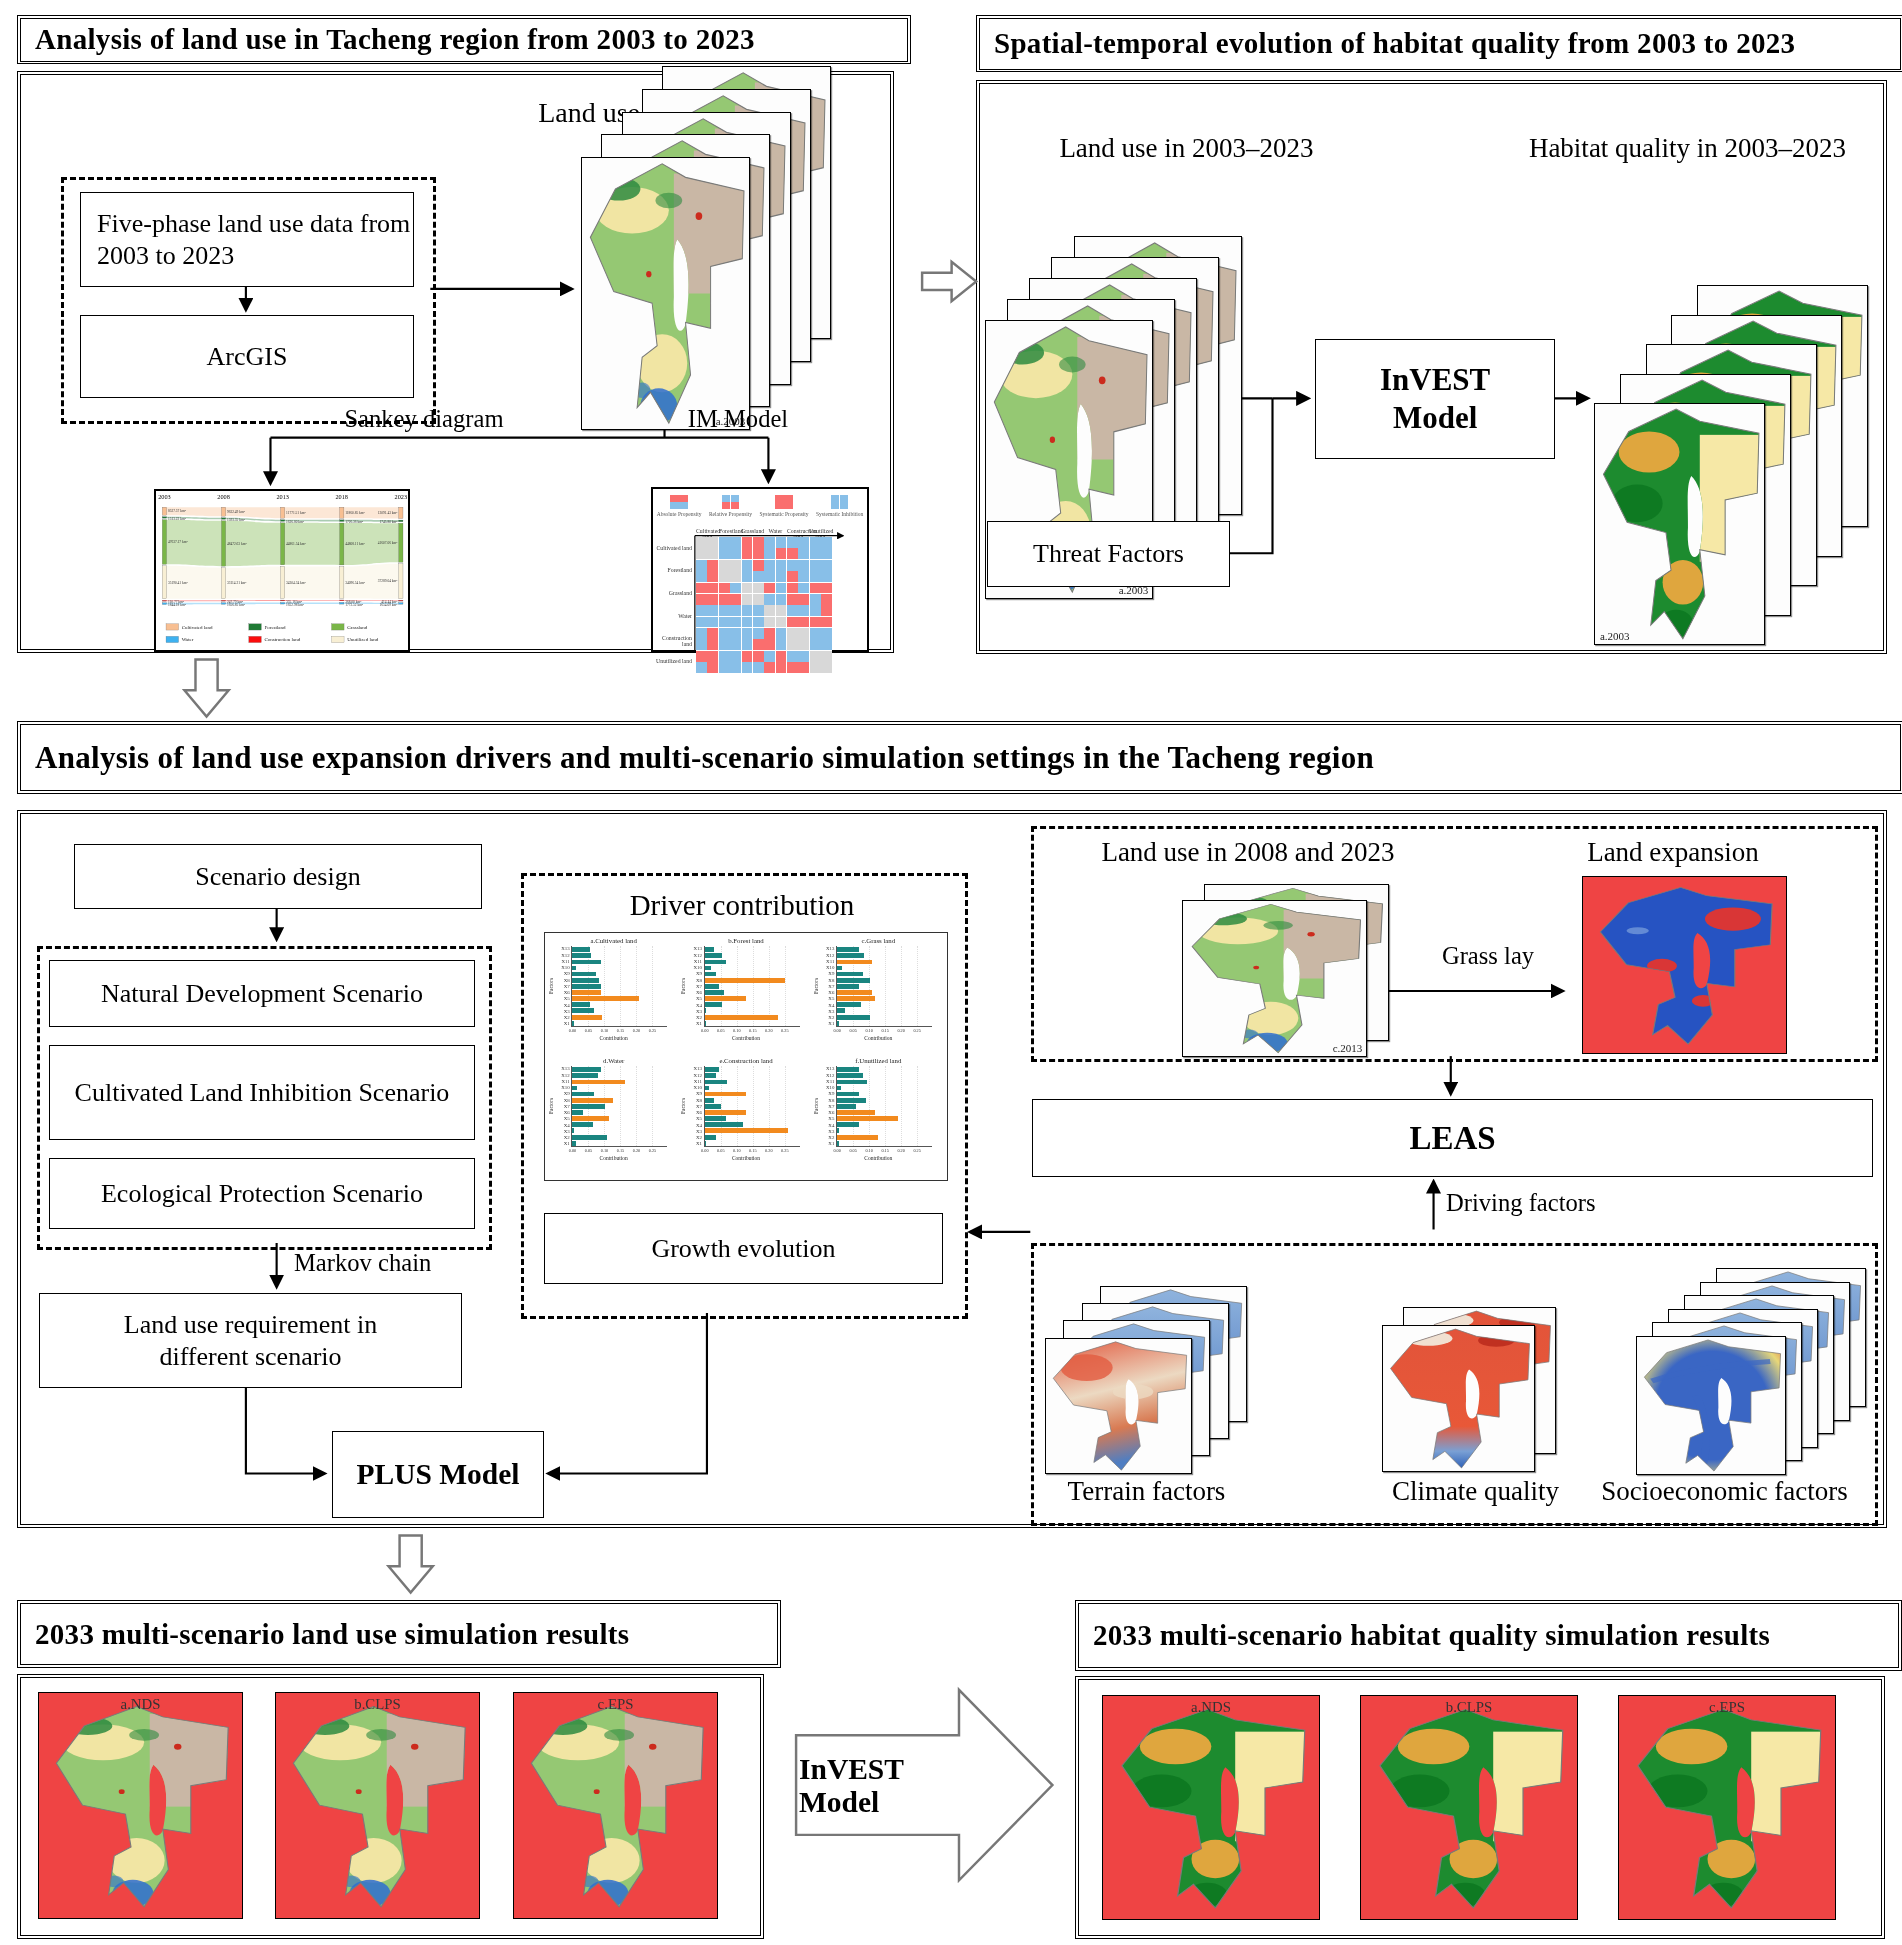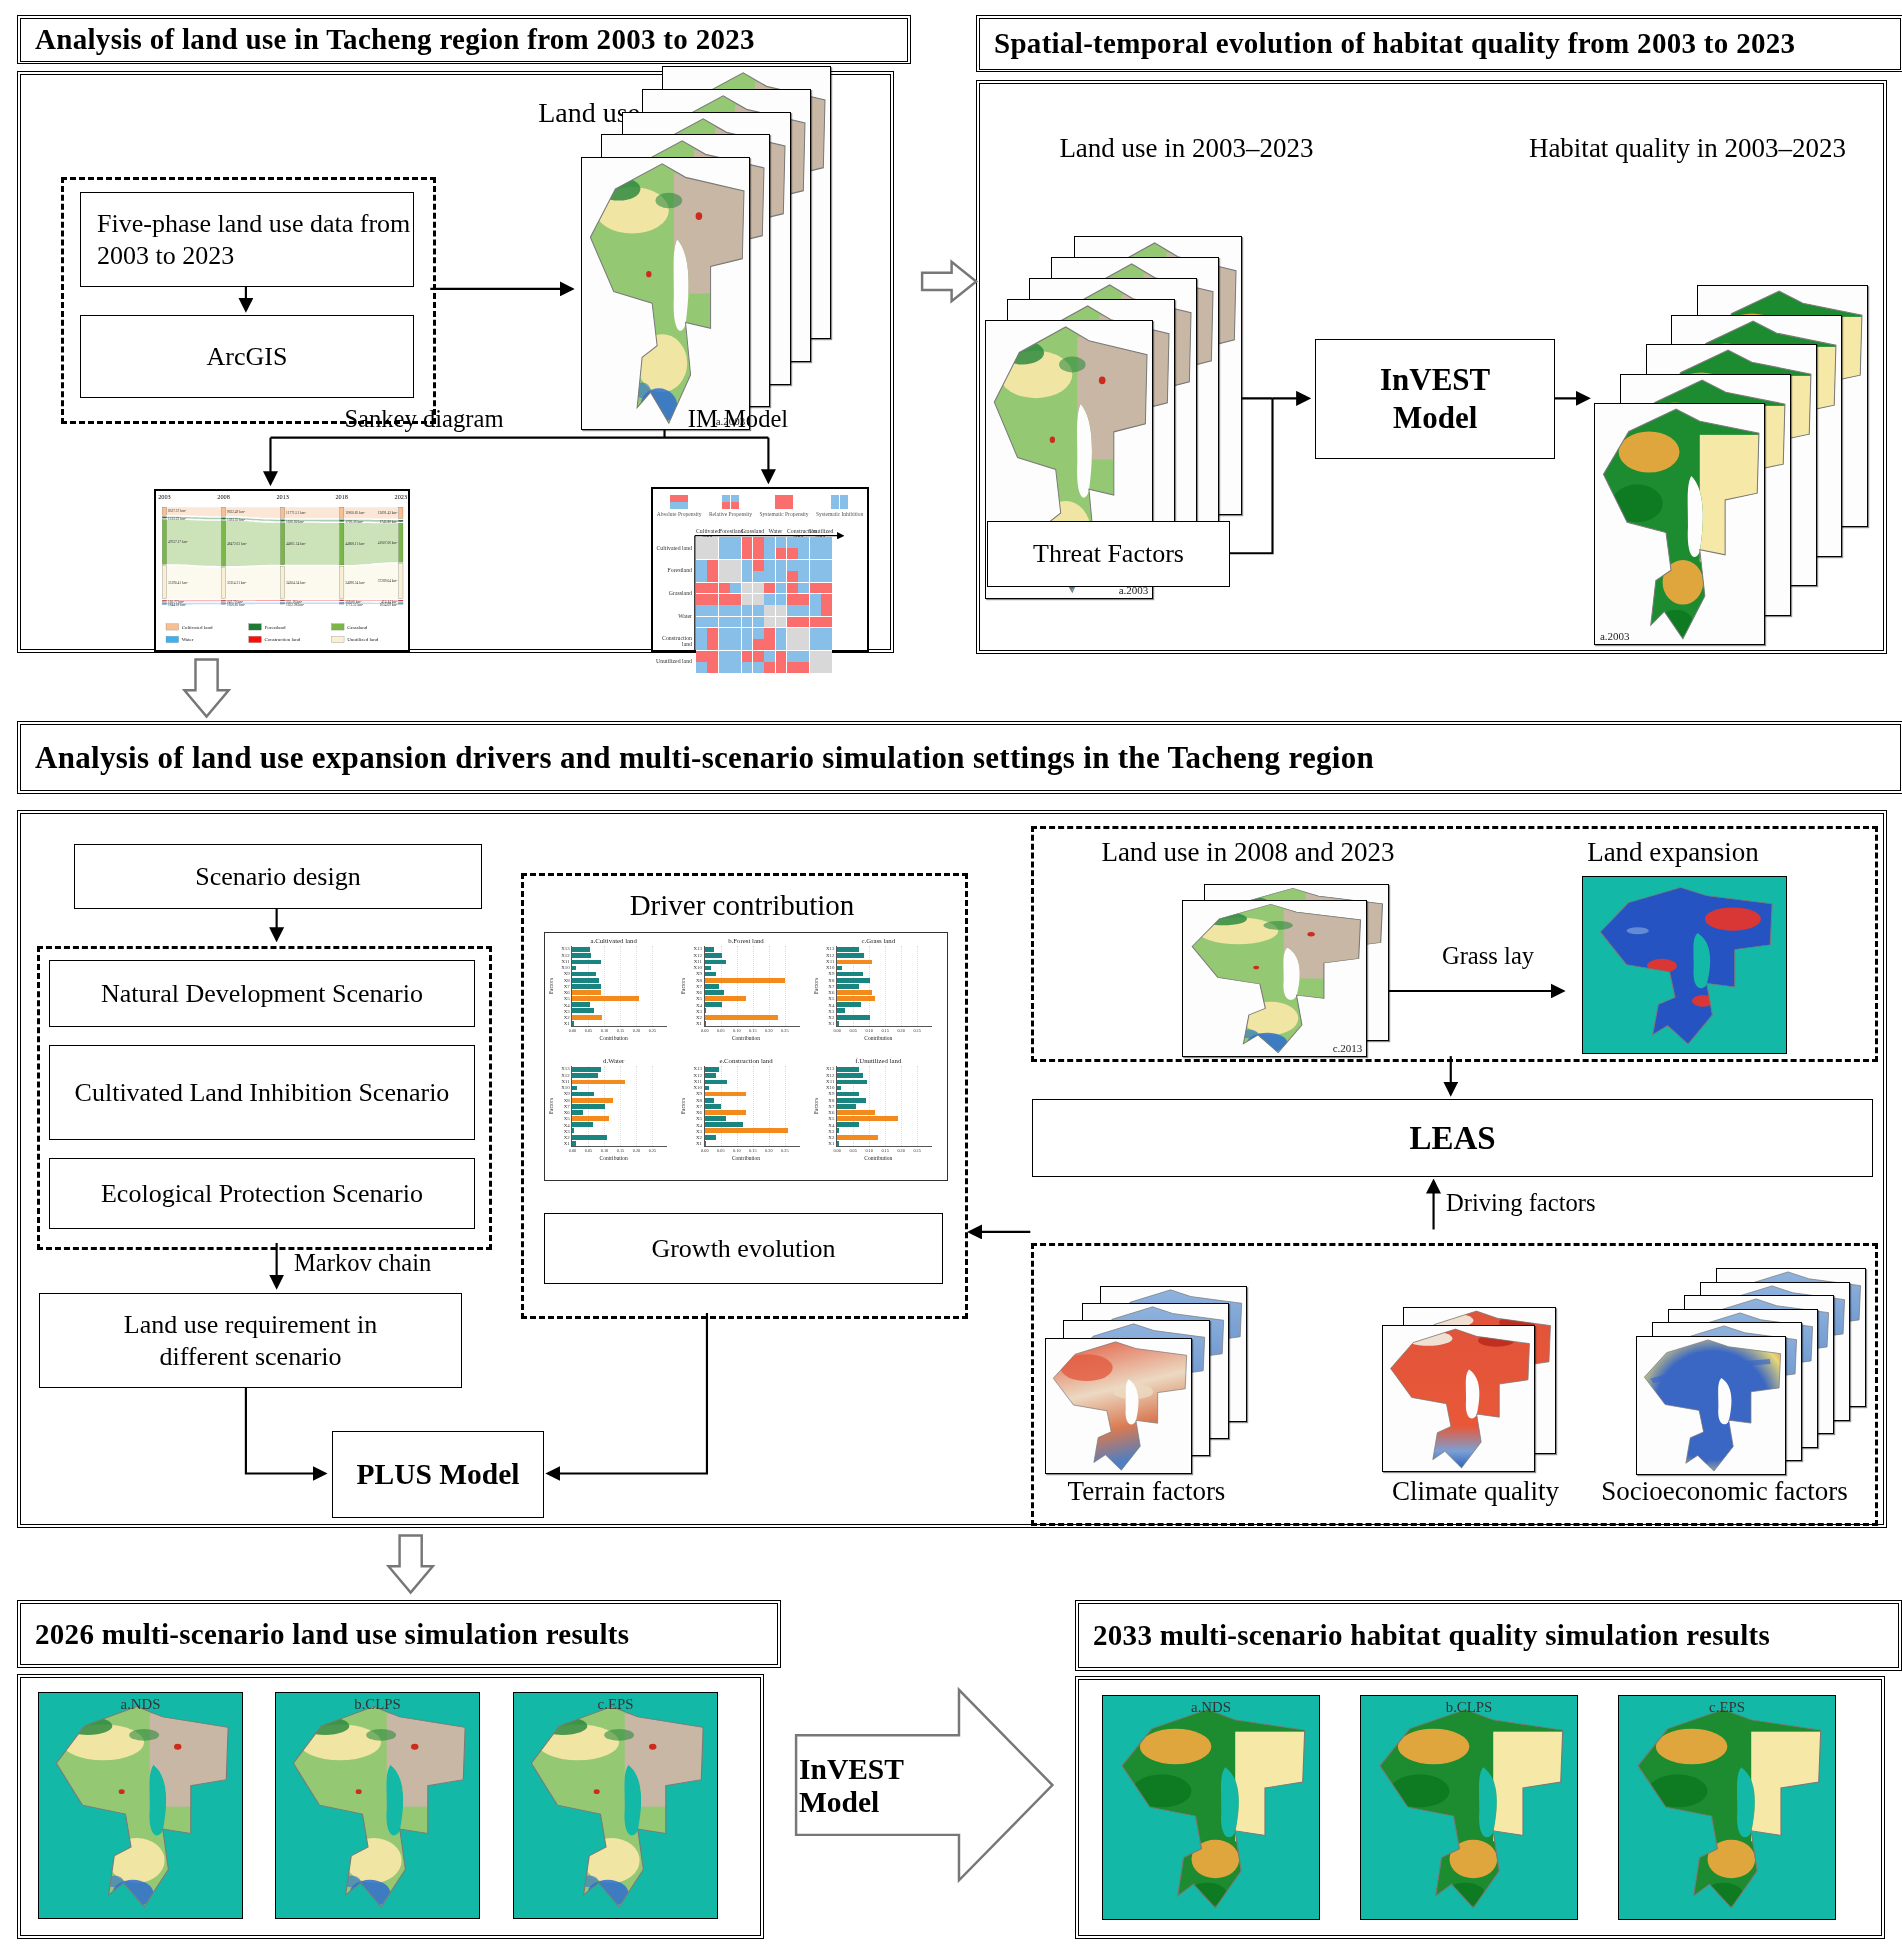--- a/index.html
+++ b/index.html
@@ -15,21 +15,21 @@
   .lbl{position:absolute;font-size:26px;display:flex;align-items:center;justify-content:center;text-align:center;z-index:4;}
   .lbl.small{font-size:24.6px;}
   .bold{font-weight:bold;}
   #connectors{position:absolute;inset:0;z-index:3;pointer-events:none;}
   .stack{position:absolute;z-index:4;}
   .frame{position:absolute;background:#fdfdfd;border:1.8px solid #000;box-shadow:1.2px 1.2px 0 rgba(0,0,0,.45);}
   .frame svg{position:absolute;inset:0;width:100%;height:100%;}
   .maplabel{position:absolute;font-size:11px;color:#222;z-index:5;background:transparent;}
   .maplabel.br{right:3.7px;bottom:2.5px;}
   .maplabel.bl{left:4.9px;bottom:2.5px;}
-  .rmap{position:absolute;border:1.8px solid #000;background:#14b8a6;z-index:4;}
+  .rmap{position:absolute;border:1.8px solid #000;background:#ef4444;z-index:4;}
   .rmap .rlab{position:absolute;top:2.5px;left:50%;transform:translateX(-50%);font-size:14.8px;color:#333;z-index:6;}
   .rmap svg{position:absolute;left:4%;top:4%;width:92%;height:93%;}
   .hollow{fill:#fff;stroke:#777;stroke-width:4;}
   
   #sankey-box{position:absolute;border:2.5px solid #000;background:#fff;z-index:4;}
   
   #matrix-box{position:absolute;border:2.5px solid #000;background:#fff;z-index:4;}
   .mlegend{position:absolute;display:flex;justify-content:space-around;width:100%;top:6.1px;}
   .mlegend .item{text-align:center;}
   .mlegend .g{display:grid;grid-template-columns:8.6px 8.6px;grid-auto-rows:6.8px;gap:0.6px;margin:0 auto 1.8px auto;width:18px;}
@@ -1373,21 +1373,21 @@
     <span>Terrain factors</span>
   </div>
 <div class="lbl" style="left:1371px;top:1473px;width:209px;height:36px;font-size:27px;">
     <span>Climate quality</span>
   </div>
 <div class="lbl" style="left:1580px;top:1473px;width:289px;height:36px;font-size:27px;">
     <span>Socioeconomic factors</span>
   </div>
 
 <div class="dd ttl" style="left:17px;top:1600px;width:745px;height:66px;">
-  <span>2026 multi-scenario land use simulation results</span>
+  <span>2033 multi-scenario land use simulation results</span>
 </div>
 <div class="dd panelbody" style="left:17px;top:1674px;width:745px;height:263px;"></div>
 <div class="rmap" style="left:38px;top:1692px;width:203px;height:225px;">
     <svg viewBox="0 0 100 140" preserveAspectRatio="none">
     <defs>
         <clipPath id="c30">
           <path d="M20,16 L48,3 L62,10 L97,17 L96,52 L77,56 L77,88 L62,85 L65,112 L52,137 L41,121 L33,129 L36,103 L45,97 L42,75 L19,69 L5,41 Z M57,42 C63,48 66,60 62,86 C59,93 54,89 55,72 C55,57 54,47 57,42 Z" clip-rule="evenodd"></path>
         </clipPath>
       </defs>
     <path d="M20,16 L48,3 L62,10 L97,17 L96,52 L77,56 L77,88 L62,85 L65,112 L52,137 L41,121 L33,129 L36,103 L45,97 L42,75 L19,69 L5,41 Z M57,42 C63,48 66,60 62,86 C59,93 54,89 55,72 C55,57 54,47 57,42 Z" fill-rule="evenodd" fill="#95c873"></path>

